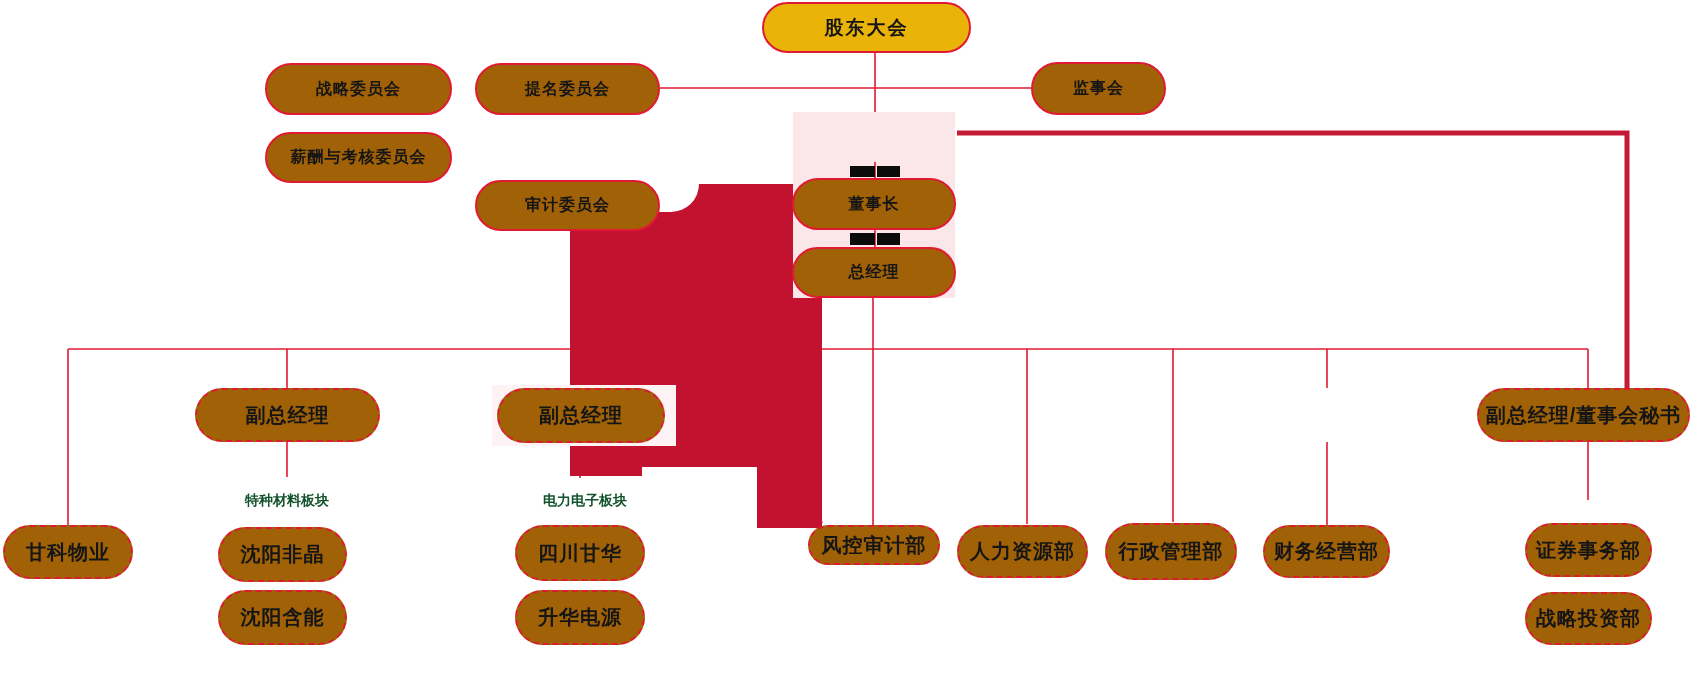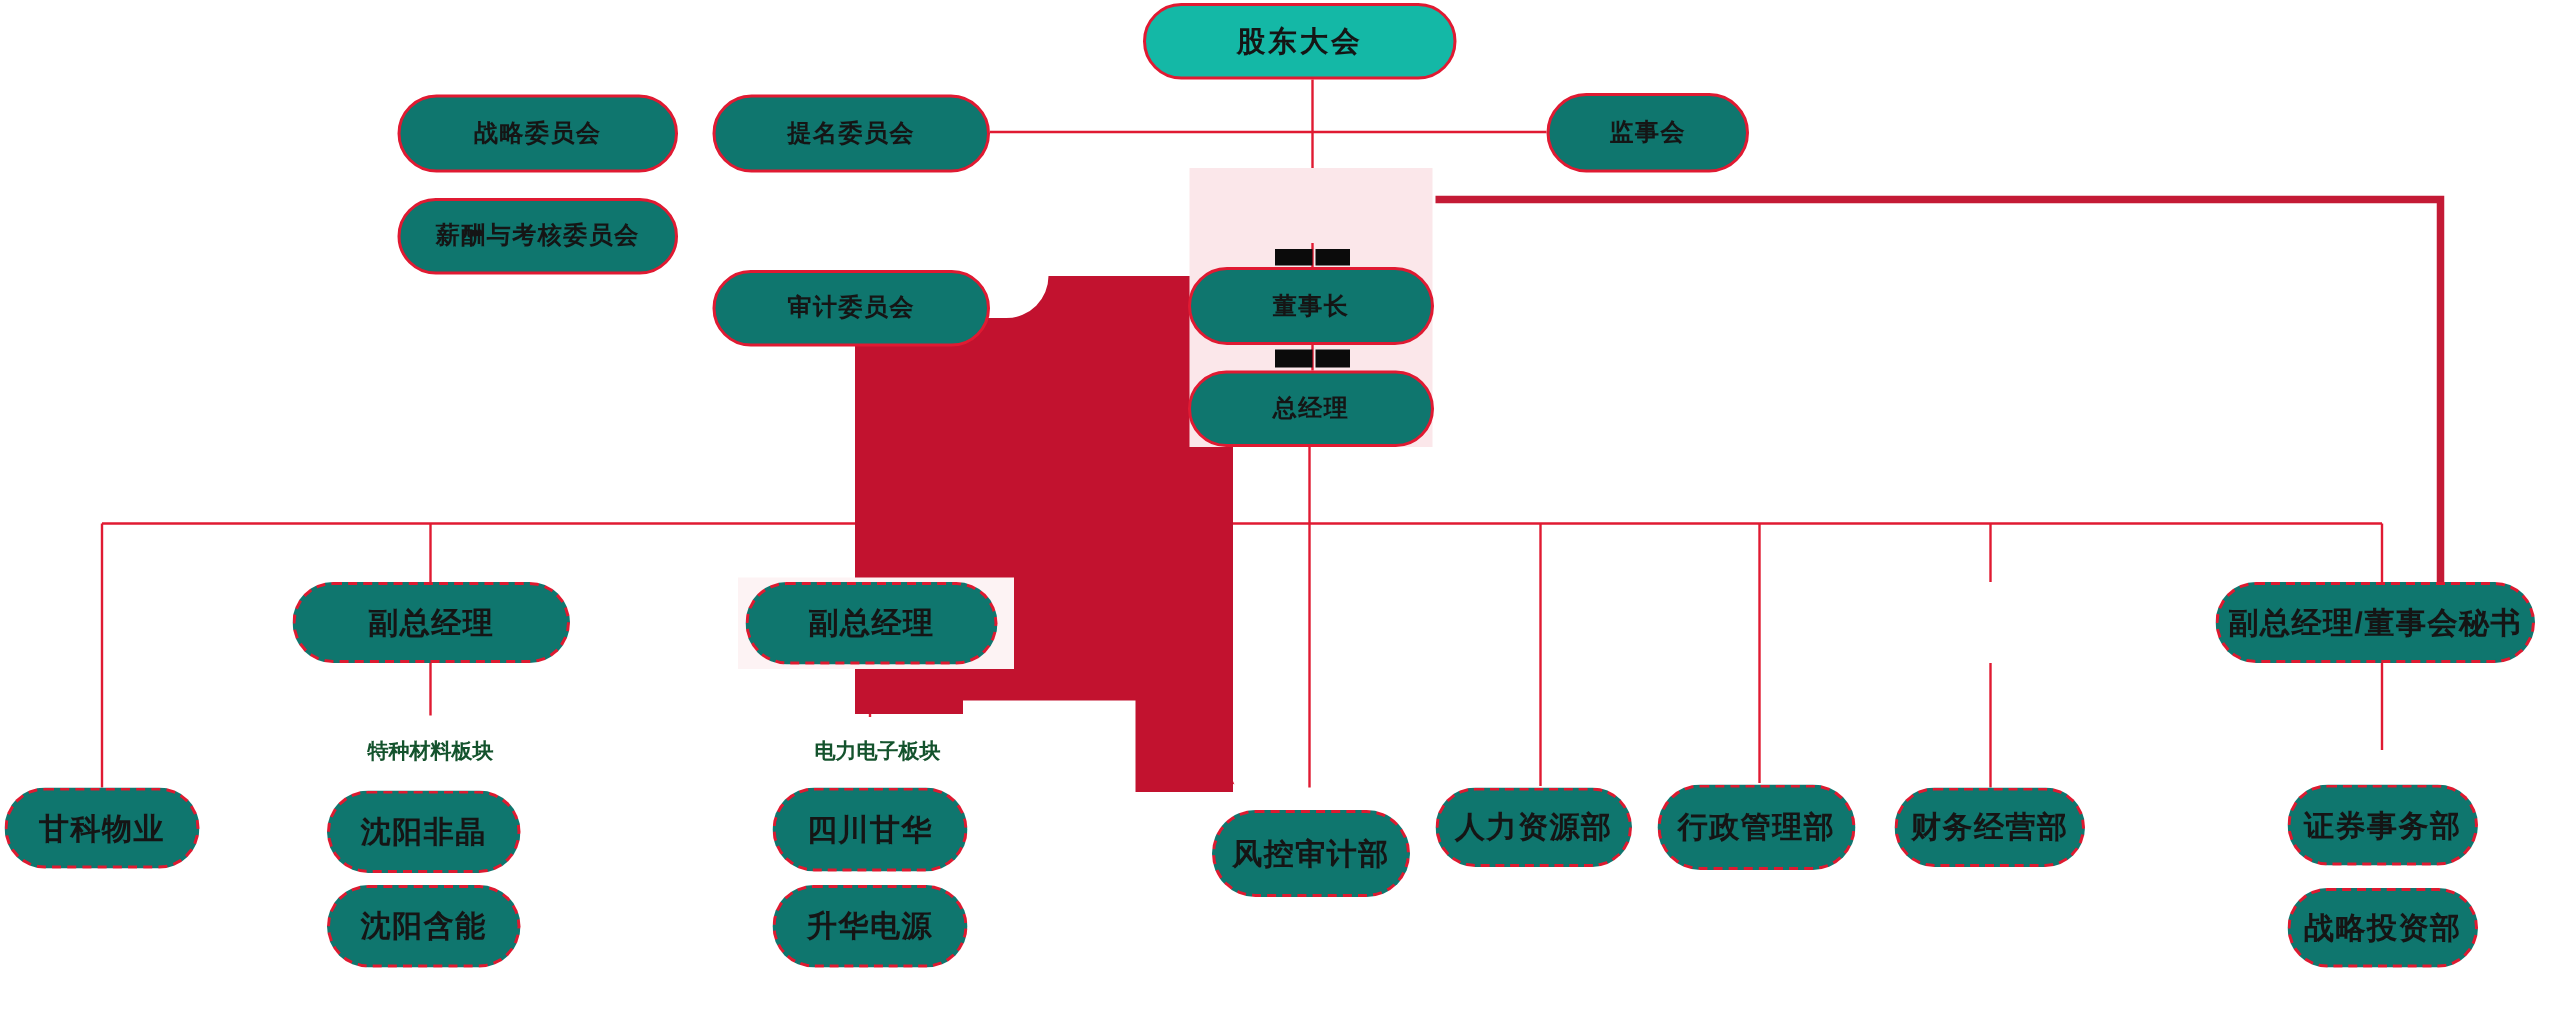--- a/index.html
+++ b/index.html
@@ -8,29 +8,29 @@
     width:1699px;height:675px;
     background:#ffffff;
     overflow:hidden;
     font-family:"Liberation Sans","DejaVu Sans",sans-serif;
   }
   #wires{position:absolute;left:0;top:0;}
   .node{
     position:absolute;
     display:flex;align-items:center;justify-content:center;
     box-sizing:border-box;
-    background:#0f766e;
+    background:#a16207;
     color:#151515;
     font-weight:bold;
     border-radius:999px;
     white-space:nowrap;
     z-index:5;
   }
   .node.solid{border:2px solid #e01a32;font-size:16px;letter-spacing:1px;}
-  .node.title{background:#14b8a6;border:2px solid #e01a32;font-size:19px;letter-spacing:2px;}
+  .node.title{background:#eab308;border:2px solid #e01a32;font-size:19px;letter-spacing:2px;}
   .node.dashed{border:2px dashed #dd1a30;font-size:20px;letter-spacing:1px;}
   .section-label{
     position:absolute;
     transform:translate(-50%,-50%);
     font-size:14px;color:#14532d;
     white-space:nowrap;z-index:4;font-weight:bold;
   }
 </style>
 </head>
 <body>
@@ -132,21 +132,21 @@
     </div>
     <div class="node dashed" style="left: 218px; top: 590px; width: 129px; height: 55px;">
       <span>沈阳含能</span>
     </div>
     <div class="node dashed" style="left: 515px; top: 525px; width: 130px; height: 56px;">
       <span>四川甘华</span>
     </div>
     <div class="node dashed" style="left: 515px; top: 590px; width: 130px; height: 55px;">
       <span>升华电源</span>
     </div>
-    <div class="node dashed" style="left: 808px; top: 525px; width: 132px; height: 58px; margin-top: 15px;">
+    <div class="node dashed" style="left: 808px; top: 525px; width: 132px; height: 40px;">
       <span>风控审计部</span>
     </div>
     <div class="node dashed" style="left: 957px; top: 525px; width: 131px; height: 53px;">
       <span>人力资源部</span>
     </div>
     <div class="node dashed" style="left: 1105px; top: 523px; width: 132px; height: 57px;">
       <span>行政管理部</span>
     </div>
     <div class="node dashed" style="left: 1263px; top: 525px; width: 127px; height: 53px;">
       <span>财务经营部</span>

